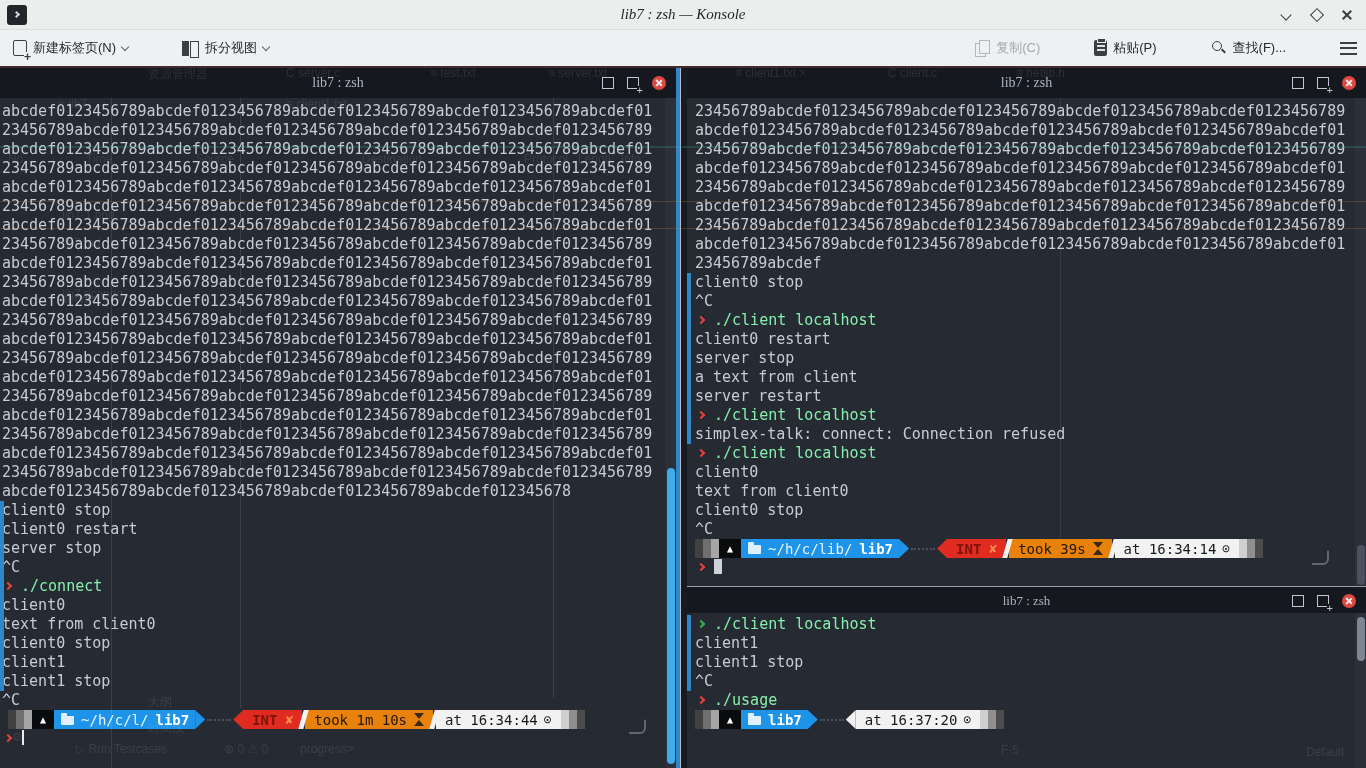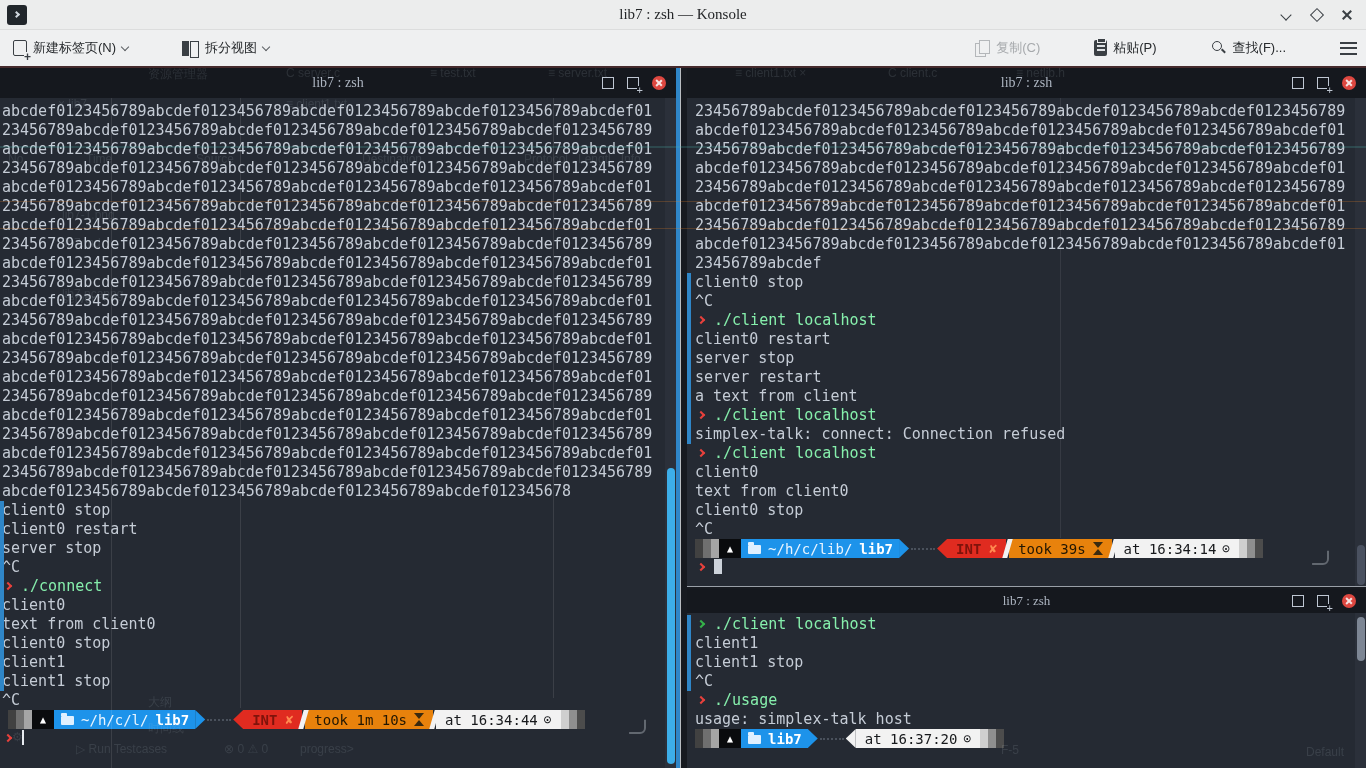--- a/index.html
+++ b/index.html
@@ -7,21 +7,21 @@
               font-family:"Liberation Sans", sans-serif; }
 
   
   .titlebar { height:30px; background:#eceded; border-bottom:1px solid #dcdddd;
               display:flex; align-items:center; position:relative; }
   .app-icon { width:20px; height:20px; margin-left:7px; background:#21262b; border-radius:3px;
               display:flex; align-items:center; justify-content:center; }
   .app-icon .chevmini { width:5px; height:5px; border-right:2px solid #cfd6dd; border-top:2px solid #cfd6dd;
               transform:rotate(45deg); margin-right:2px;}
   .win-title { position:absolute; left:0; right:0; text-align:center; font-family:"Liberation Serif", serif;
-               font-size:15px; color:#242628; }
+               font-size:15px; color:#242628;font-style:italic; }
   .win-controls { margin-left:auto; display:flex; gap:16px; padding-right:12px; align-items:center; z-index:2;}
   .wc { width:14px; height:14px; position:relative; cursor:pointer; }
   .wc-min::before { content:""; position:absolute; left:2px; top:3px; width:7px; height:7px;
                     border-right:1.6px solid #3a3f44; border-bottom:1.6px solid #3a3f44; transform:rotate(45deg); }
   .wc-max::before { content:""; position:absolute; left:2px; top:2px; width:8px; height:8px;
                     border:1.5px solid #3a3f44; transform:rotate(45deg); }
   .wc-close::before,.wc-close::after { content:""; position:absolute; left:6px; top:1px; width:1.8px; height:12px;
                     background:#3a3f44; }
   .wc-close::before { transform:rotate(45deg);} .wc-close::after{ transform:rotate(-45deg);}
 
@@ -290,22 +290,22 @@
           <div class="term-line"><span>23456789abcdef0123456789abcdef0123456789abcdef0123456789abcdef0123456789</span></div>
           <div class="term-line"><span>abcdef0123456789abcdef0123456789abcdef0123456789abcdef0123456789abcdef01</span></div>
           <div class="term-line"><span>23456789abcdef0123456789abcdef0123456789abcdef0123456789abcdef0123456789</span></div>
           <div class="term-line"><span>abcdef0123456789abcdef0123456789abcdef0123456789abcdef0123456789abcdef01</span></div>
           <div class="term-line"><span>23456789abcdef</span></div>
           <div class="term-line marked"><span>client0 stop</span></div>
           <div class="term-line marked"><span>^C</span></div>
           <div class="term-line marked"><span class="chev red"></span><span class="cmd">./client localhost</span></div>
           <div class="term-line marked"><span>client0 restart</span></div>
           <div class="term-line marked"><span>server stop</span></div>
+          <div class="term-line marked"><span>a text from client</span></div>
           <div class="term-line marked"><span>server restart</span></div>
-          <div class="term-line marked"><span>a text from client</span></div>
           <div class="term-line marked"><span class="chev red"></span><span class="cmd">./client localhost</span></div>
           <div class="term-line marked"><span>simplex-talk: connect: Connection refused</span></div>
           <div class="term-line"><span class="chev red"></span><span class="cmd">./client localhost</span></div>
           <div class="term-line"><span>client0</span></div>
           <div class="term-line"><span>text from client0</span></div>
           <div class="term-line"><span>client0 stop</span></div>
           <div class="term-line"><span>^C</span></div>
           <div class="prompt-bar">
             <span class="pb-block bl1"></span>
             <span class="pb-block bl2"></span>
@@ -354,21 +354,20 @@
       </div>
       <div class="pane-body rb">
         <div class="scroll-track">
           <div class="scroll-thumb" style="background: rgb(125, 134, 148); top: 4px; height: 44px;"></div>
         </div>
       <div class="term-line marked"><span class="chev green"></span><span class="cmd">./client localhost</span></div>
           <div class="term-line marked"><span>client1</span></div>
           <div class="term-line marked"><span>client1 stop</span></div>
           <div class="term-line marked"><span>^C</span></div>
           <div class="term-line"><span class="chev red"></span><span class="cmd">./usage</span></div>
-          <div class="term-line"><span>usage: simplex-talk host</span></div>
           <div class="prompt-bar">
             <span class="pb-block bl1"></span>
             <span class="pb-block bl2"></span>
             <span class="pb-block bl3"></span>
             <span class="pb-os">▲</span>
             <span class="pb-path">
               <span class="folder"></span>
               <b>lib7</b>
             </span>
             <span class="pb-cap-right"></span>

